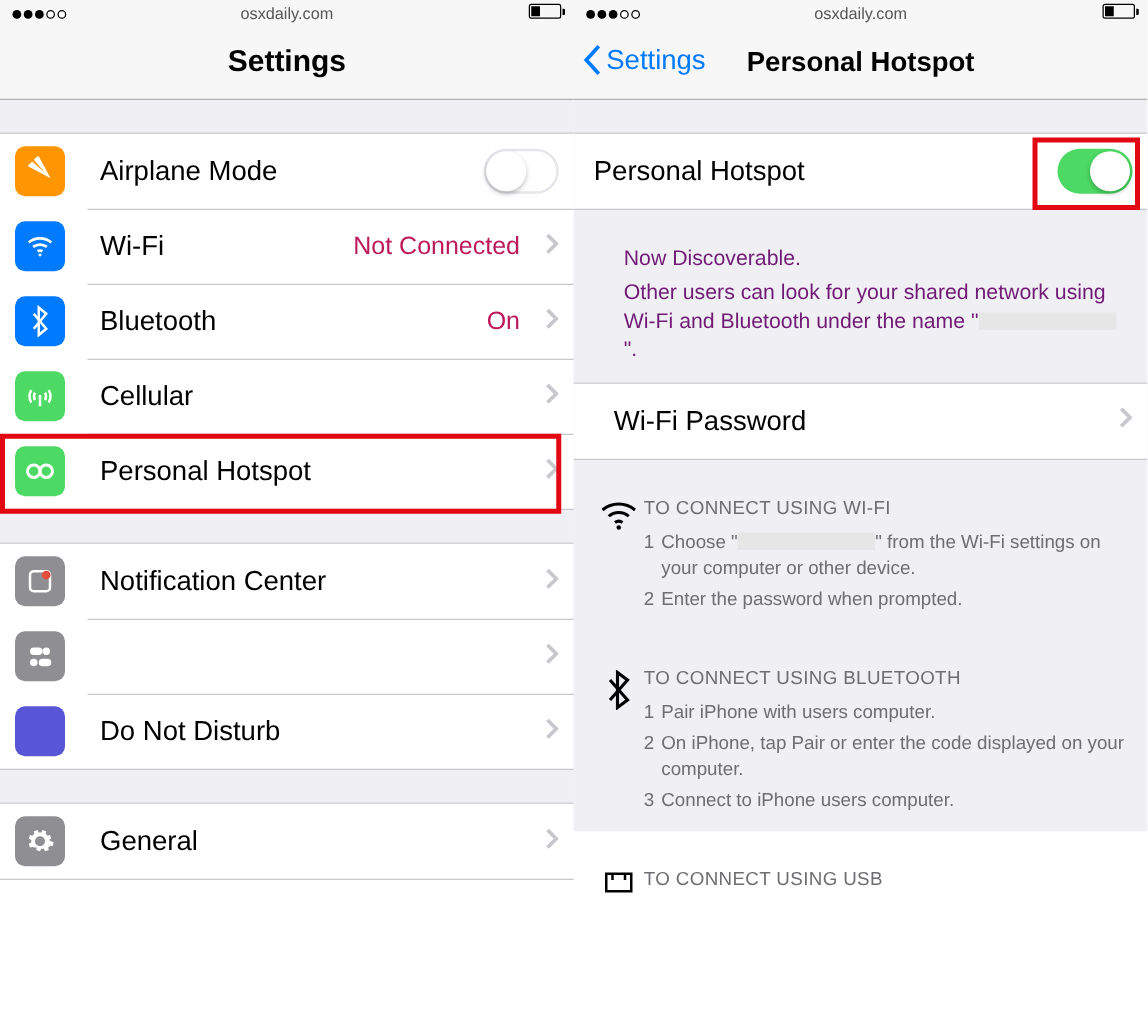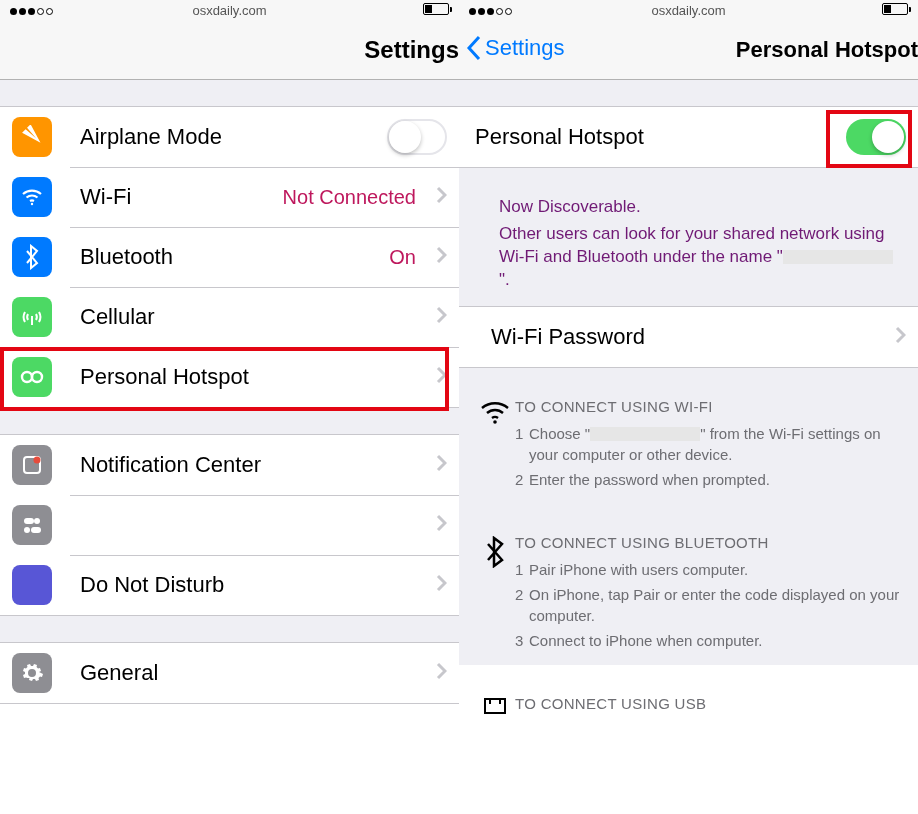--- a/index.html
+++ b/index.html
@@ -11,21 +11,21 @@
   .status { height:20px; background:#f7f7f7; display:flex; align-items:center; justify-content:center; position:relative; font-size:12px; }
   .status .dots { position:absolute; left:10px; top:4px; }
   .status .dots span { display:inline-block; width:7px; height:7px; border-radius:50%; margin-right:2px; }
   .status .dots .f { background:#000; }
   .status .dots .e { border:1px solid #000; background:#fff; }
   .status .center { color:#555; font-size:13px; }
   .status .batt { position:absolute; right:10px; top:3px; width:26px; height:12px; border:1px solid #000; border-radius:2px; }
   .status .batt::after { content:""; position:absolute; right:-4px; top:3px; width:2px; height:5px; background:#000; border-radius:0 1px 1px 0; }
   .status .batt .fill { position:absolute; left:1px; top:1px; height:8px; width:7px; background:#000; }
   
-  .nav { height:60px; background:#f7f7f7; border-bottom:1px solid #b2b2b2; display:flex; align-items:center; justify-content:flex-end; position:relative; }
+  .nav { height:60px; background:#f7f7f7; border-bottom:1px solid #b2b2b2; display:flex; align-items:center; justify-content:center; position:relative; }
   .nav .title { font-weight:600; font-size:24px; text-align:center; }
   .nav .back { position:absolute; left:6px; top:14px; display:flex; align-items:center; color:#007aff; font-size:22px; cursor:pointer; }
   .nav .back svg { width:18px; height:28px; fill:none; stroke:#007aff; stroke-width:3; }
   .nav .back span { margin-left:2px; }
   
   .group { margin-top:26px; background:#fff; border-top:1px solid #c8c7cc; border-bottom:1px solid #c8c7cc; }
   .group.zero-top { margin-top:0; }
   .row { height:60px; display:flex; align-items:center; padding:0 12px; position:relative; cursor:pointer;gap:12px; }
   .row + .row::before { content:""; position:absolute; left:70px; right:0; top:0; height:1px; background:#c8c7cc; }
   .row .icon { width:40px; height:40px; border-radius:8px; display:flex; align-items:center; justify-content:center; flex-shrink:0; }
@@ -279,21 +279,21 @@
         <li>
             <span class="n">1</span>
             <span>Pair iPhone with users computer.</span>
           </li>
         <li>
             <span class="n">2</span>
             <span>On iPhone, tap Pair or enter the code displayed on your computer.</span>
           </li>
         <li>
             <span class="n">3</span>
-            <span>Connect to iPhone when computer.</span>
+            <span>Connect to iPhone users computer.</span>
           </li>
       </ol>
     </div>
   </div>
 
   <div class="instr" style="padding-bottom:0">
     <div class="iicon">
       <svg width="24" height="18" viewBox="0 0 24 18" fill="none" stroke="#000" stroke-width="2">
           <rect x="2" y="2" width="20" height="14"></rect>
           <line x1="7" y1="2" x2="7" y2="7"></line>

